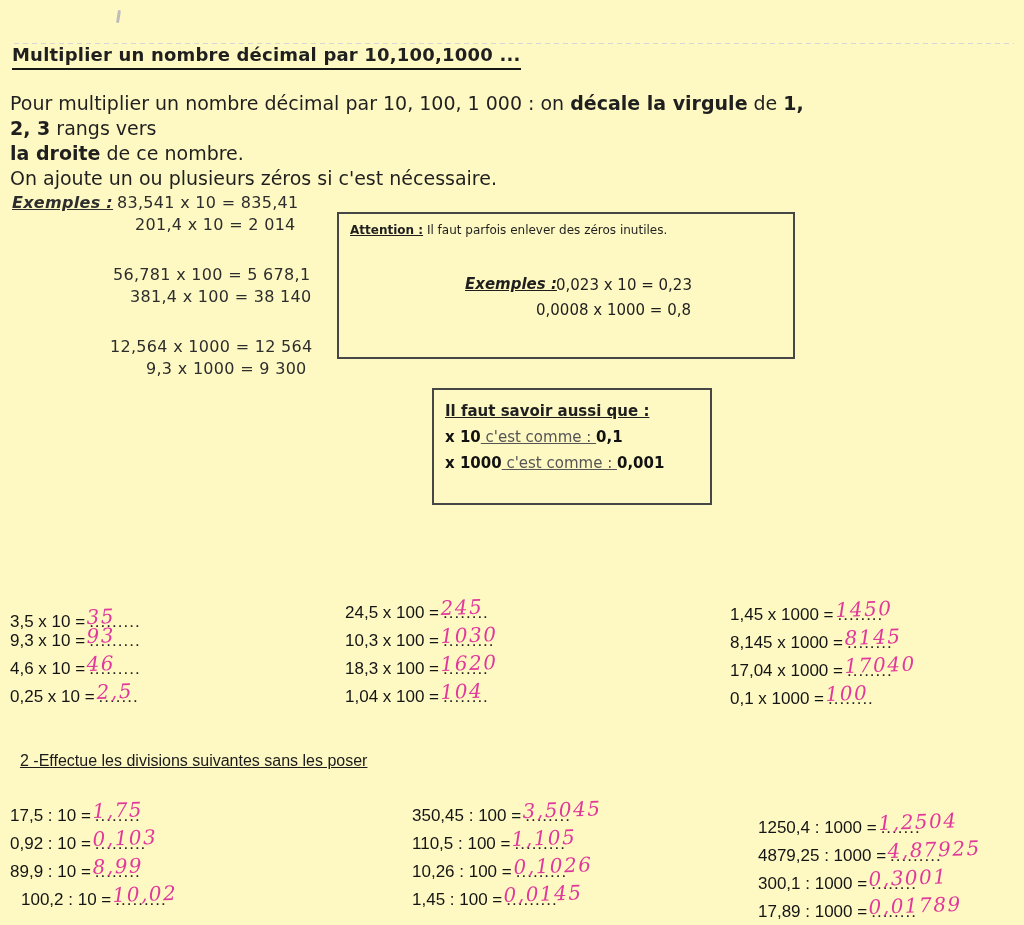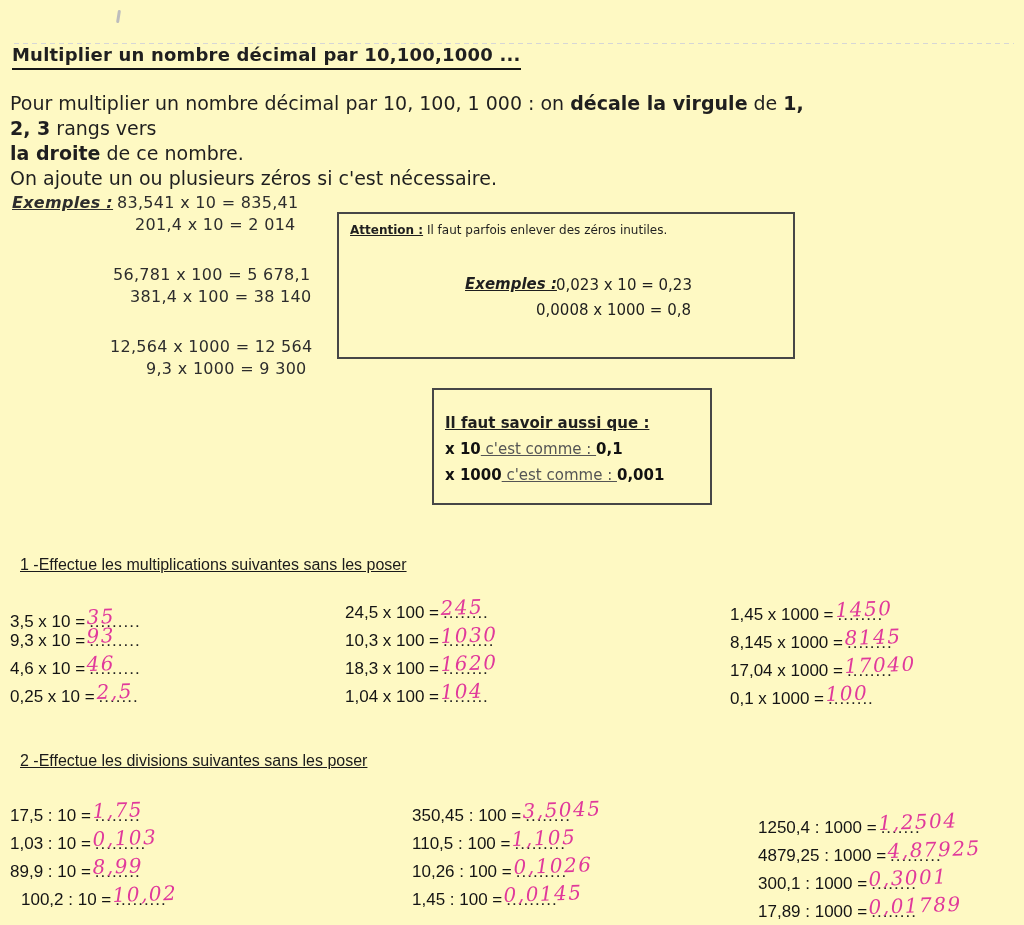--- a/index.html
+++ b/index.html
@@ -21,21 +21,21 @@
   .ex-label{font-style:italic;text-decoration:underline;font-weight:bold;}
   .u{text-decoration:underline;}
   
   .box{position:absolute;border:2px solid #474747;background:transparent;}
   .attention-box{left:337px;top:212px;width:454px;height:143px;}
   .attention-title{position:absolute;left:11px;top:9px;font-size:12px;white-space:nowrap;}
   .att-exlabel{position:absolute;left:126px;top:61px;font-size:15px;font-style:italic;
     text-decoration:underline;font-weight:bold;}
   .att-line{position:absolute;font-size:15px;white-space:nowrap;}
   .savoir-box{left:432px;top:388px;width:276px;height:113px;}
-  .savoir-inner{padding:8px 12px 0 11px;font-size:15px;line-height:26px;white-space:nowrap;margin-top:12px;}
+  .savoir-inner{padding:8px 12px 0 11px;font-size:15px;line-height:26px;white-space:nowrap;}
   .savoir-title{font-weight:bold;text-decoration:underline;}
   .savoir-row b{color:#111;}
   .savoir-row .mid{color:#555;text-decoration:underline;}
   
   .sec-heading{position:absolute;font-family:"Liberation Sans",sans-serif;font-size:16px;
     text-decoration:underline;color:#1b1b1b;white-space:nowrap;}
   .row{position:absolute;font-family:"Liberation Sans",sans-serif;font-size:17px;
     white-space:nowrap;color:#141414;}
   .dotwrap{position:relative;display:inline-block;}
   .dots{letter-spacing:1px;margin-left:4px;color:#222;}
@@ -75,41 +75,40 @@
   </div>
 
   <div class="box savoir-box">
     <div class="savoir-inner">
       <div class="savoir-title">Il faut savoir aussi que :</div>
       <div class="savoir-row"><b>x 10</b><span class="mid"> c'est comme : </span><b>0,1</b></div>
       <div class="savoir-row"><b>x 1000</b><span class="mid"> c'est comme : </span><b>0,001</b></div>
     </div>
   </div>
 
-  <div class="sec-heading" style="left:20px;top:556px">1 -Effectue les multiplications suivantes sans les poser</div>
 
   <div class="row" style="left:10px;top:612px"><span>3,5 x 10 =</span><span class="dotwrap"><span class="dots">.........</span><span class="ans">35</span></span></div>
   <div class="row" style="left:10px;top:631px"><span>9,3 x 10 =</span><span class="dotwrap"><span class="dots">.........</span><span class="ans">93</span></span></div>
   <div class="row" style="left:10px;top:659px"><span>4,6 x 10 =</span><span class="dotwrap"><span class="dots">.........</span><span class="ans">46</span></span></div>
   <div class="row" style="left:10px;top:687px"><span>0,25 x 10 =</span><span class="dotwrap"><span class="dots">.......</span><span class="ans">2,5</span></span></div>
 
   <div class="row" style="left:345px;top:603px"><span>24,5 x 100 =</span><span class="dotwrap"><span class="dots">........</span><span class="ans">245</span></span></div>
   <div class="row" style="left:345px;top:631px"><span>10,3 x 100 =</span><span class="dotwrap"><span class="dots">.........</span><span class="ans">1030</span></span></div>
   <div class="row" style="left:345px;top:659px"><span>18,3 x 100 =</span><span class="dotwrap"><span class="dots">........</span><span class="ans">1620</span></span></div>
   <div class="row" style="left:345px;top:687px"><span>1,04 x 100 =</span><span class="dotwrap"><span class="dots">........</span><span class="ans">104</span></span></div>
 
   <div class="row" style="left:730px;top:605px"><span>1,45 x 1000 =</span><span class="dotwrap"><span class="dots">........</span><span class="ans">1450</span></span></div>
   <div class="row" style="left:730px;top:633px"><span>8,145 x 1000 =</span><span class="dotwrap"><span class="dots">........</span><span class="ans">8145</span></span></div>
   <div class="row" style="left:730px;top:661px"><span>17,04 x 1000 =</span><span class="dotwrap"><span class="dots">........</span><span class="ans">17040</span></span></div>
   <div class="row" style="left:730px;top:689px"><span>0,1 x 1000 =</span><span class="dotwrap"><span class="dots">........</span><span class="ans">100</span></span></div>
 
   <div class="sec-heading" style="left:20px;top:752px">2 -Effectue les divisions suivantes sans les poser</div>
 
   <div class="row" style="left:10px;top:806px"><span>17,5 : 10 =</span><span class="dotwrap"><span class="dots">........</span><span class="ans">1,75</span></span></div>
-  <div class="row" style="left:10px;top:834px"><span>1,03 : 10 =</span><span class="dotwrap"><span class="dots">.........</span><span class="ans">0,103</span></span></div>
+  <div class="row" style="left:10px;top:834px"><span>0,92 : 10 =</span><span class="dotwrap"><span class="dots">.........</span><span class="ans">0,103</span></span></div>
   <div class="row" style="left:10px;top:862px"><span>89,9 : 10 =</span><span class="dotwrap"><span class="dots">........</span><span class="ans">8,99</span></span></div>
   <div class="row" style="left:21px;top:890px"><span>100,2 : 10 =</span><span class="dotwrap"><span class="dots">.........</span><span class="ans">10,02</span></span></div>
 
   <div class="row" style="left:412px;top:806px"><span>350,45 : 100 =</span><span class="dotwrap"><span class="dots">........</span><span class="ans">3,5045</span></span></div>
   <div class="row" style="left:412px;top:834px"><span>110,5 : 100 =</span><span class="dotwrap"><span class="dots">.........</span><span class="ans">1,105</span></span></div>
   <div class="row" style="left:412px;top:862px"><span>10,26 : 100 =</span><span class="dotwrap"><span class="dots">.........</span><span class="ans">0,1026</span></span></div>
   <div class="row" style="left:412px;top:890px"><span>1,45 : 100 =</span><span class="dotwrap"><span class="dots">.........</span><span class="ans">0,0145</span></span></div>
 
   <div class="row" style="left:758px;top:818px"><span>1250,4 : 1000 =</span><span class="dotwrap"><span class="dots">.......</span><span class="ans">1,2504</span></span></div>
   <div class="row" style="left:758px;top:846px"><span>4879,25 : 1000 =</span><span class="dotwrap"><span class="dots">.........</span><span class="ans">4,87925</span></span></div>

